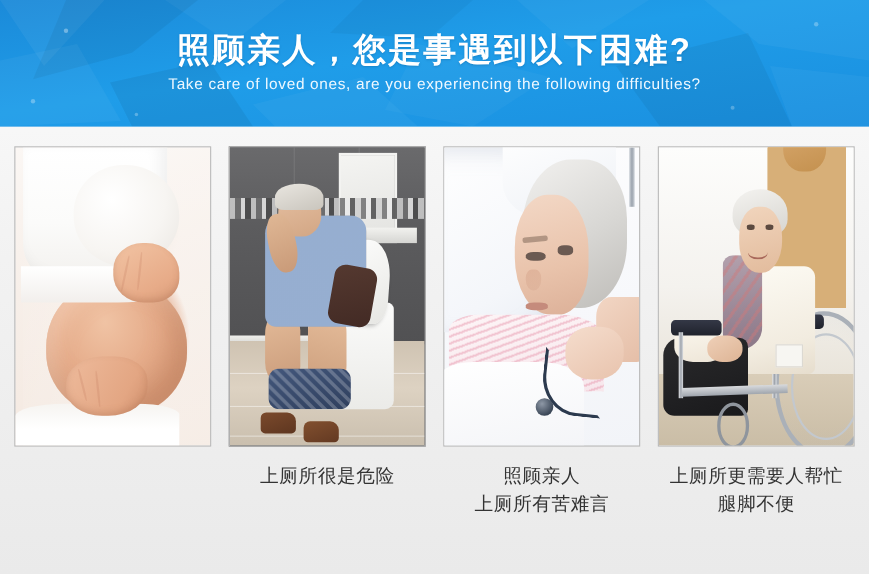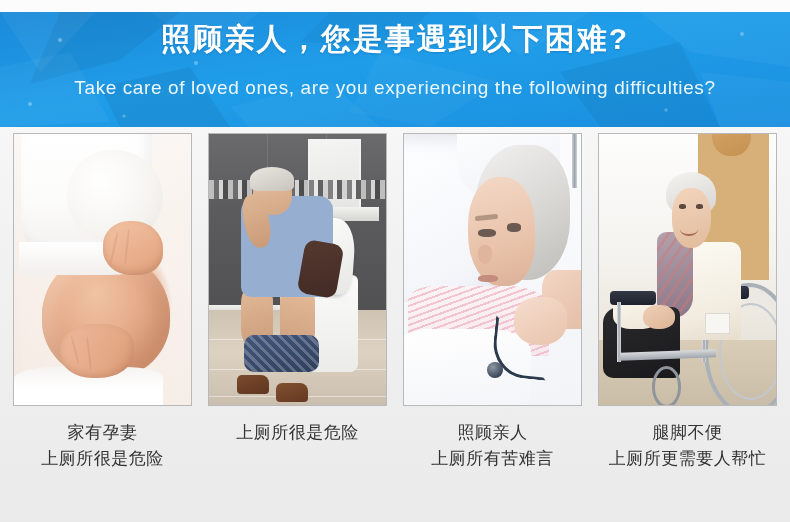--- a/index.html
+++ b/index.html
@@ -17,21 +17,21 @@
   .page {
     position: relative;
     width: 790px;
     height: 522px;
   }
 
   
   .header {
     position: absolute;
     left: 0;
-    top: 12px;
+    top: 0;
     width: 790px;
     height: 115px;
     overflow: hidden;
     background: linear-gradient(135deg, #1f8fe0 0%, #1e9ae8 35%, #20a0ef 60%, #1d93e3 100%);
   }
   .header-bg {
     position: absolute;
     left: 0;
     top: 0;
     width: 790px;
@@ -52,25 +52,25 @@
     font-size: 30px;
     font-weight: bold;
     letter-spacing: 2px;
     line-height: 1.05;
     text-shadow: 0 1px 2px rgba(0,60,110,0.25);
     margin: 0 0 7px 0;
     white-space: nowrap;
   }
   .title-en {
     color: #eef8ff;
-    font-size: 19px;
+    font-size: 14px;
     font-weight: normal;
     letter-spacing: 0.6px;
     line-height: 1.1;
-    margin: 17px;
+    margin: 1px;
     white-space: nowrap;
   }
 
   
   .content {
     position: absolute;
     left: 0;
     top: 115px;
     width: 790px;
     height: 407px;
@@ -539,24 +539,20 @@
           <div class="bust"></div>
           <div class="band"></div>
           <div class="bottom-white"></div>
           <div class="hand-up"></div>
           <div class="f1"></div>
           <div class="f2"></div>
           <div class="hand-low"></div>
           <div class="f3"></div>
           <div class="f4"></div>
         </div>
-        <div class="caption">
-          <span class="caption-line">家有孕妻</span>
-          <span class="caption-line">上厕所很是危险</span>
-        </div>
       </div>
 
       <div class="panel">
         <div class="photo p2">
           <div class="wall"></div>
           <div class="tile-v1"></div>
           <div class="tile-v2"></div>
           <div class="window"></div>
           <div class="mosaic"></div>
           <div class="shelf"></div>
@@ -629,20 +625,20 @@
           <div class="pants"></div>
           <div class="arm-l"></div>
           <div class="hands"></div>
           <div class="armrest-l"></div>
           <div class="post-l"></div>
           <div class="seatbar"></div>
           <div class="tag"></div>
           <div class="wheel-sm"></div>
         </div>
         <div class="caption">
+          <span class="caption-line">上厕所更需要人帮忙</span>
           <span class="caption-line">腿脚不便</span>
-          <span class="caption-line">上厕所更需要人帮忙</span>
         </div>
       </div>
 
     </div>
   </div>
 </div>
 
 </body></html>

